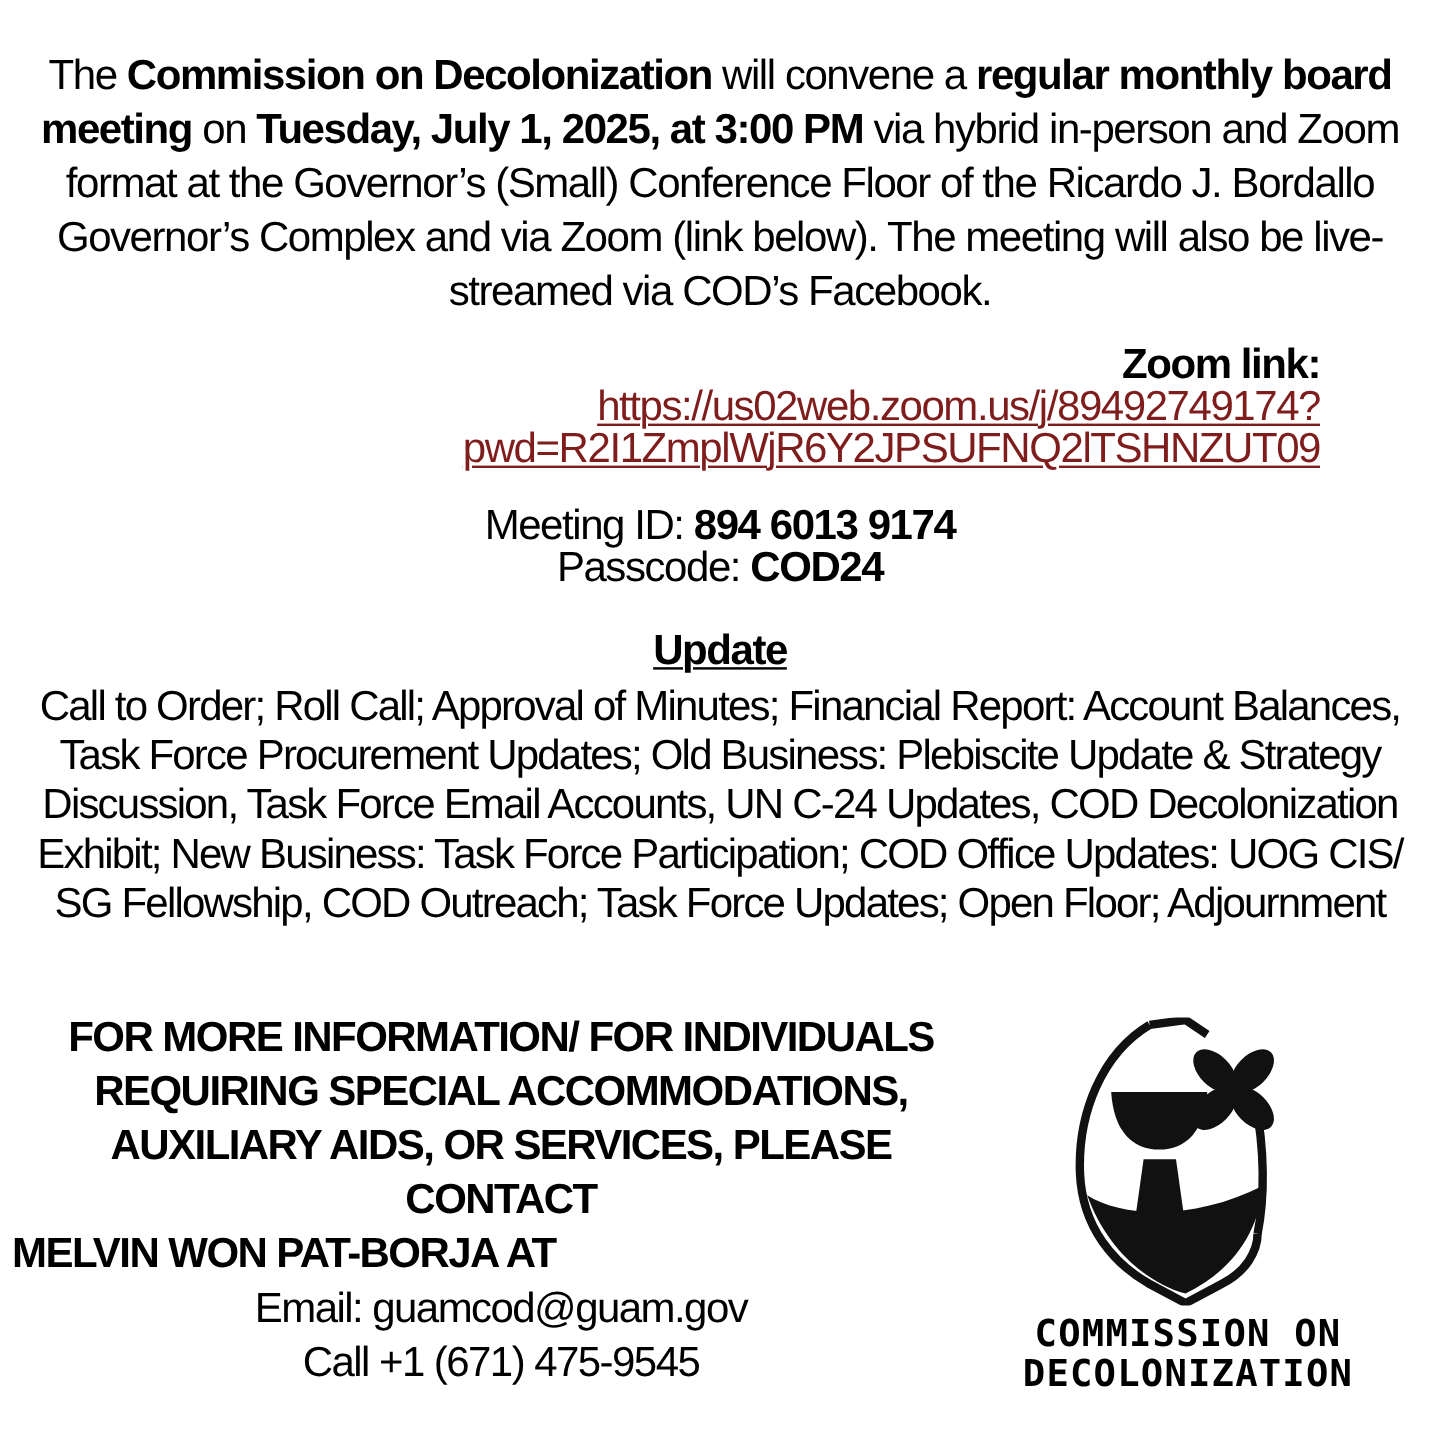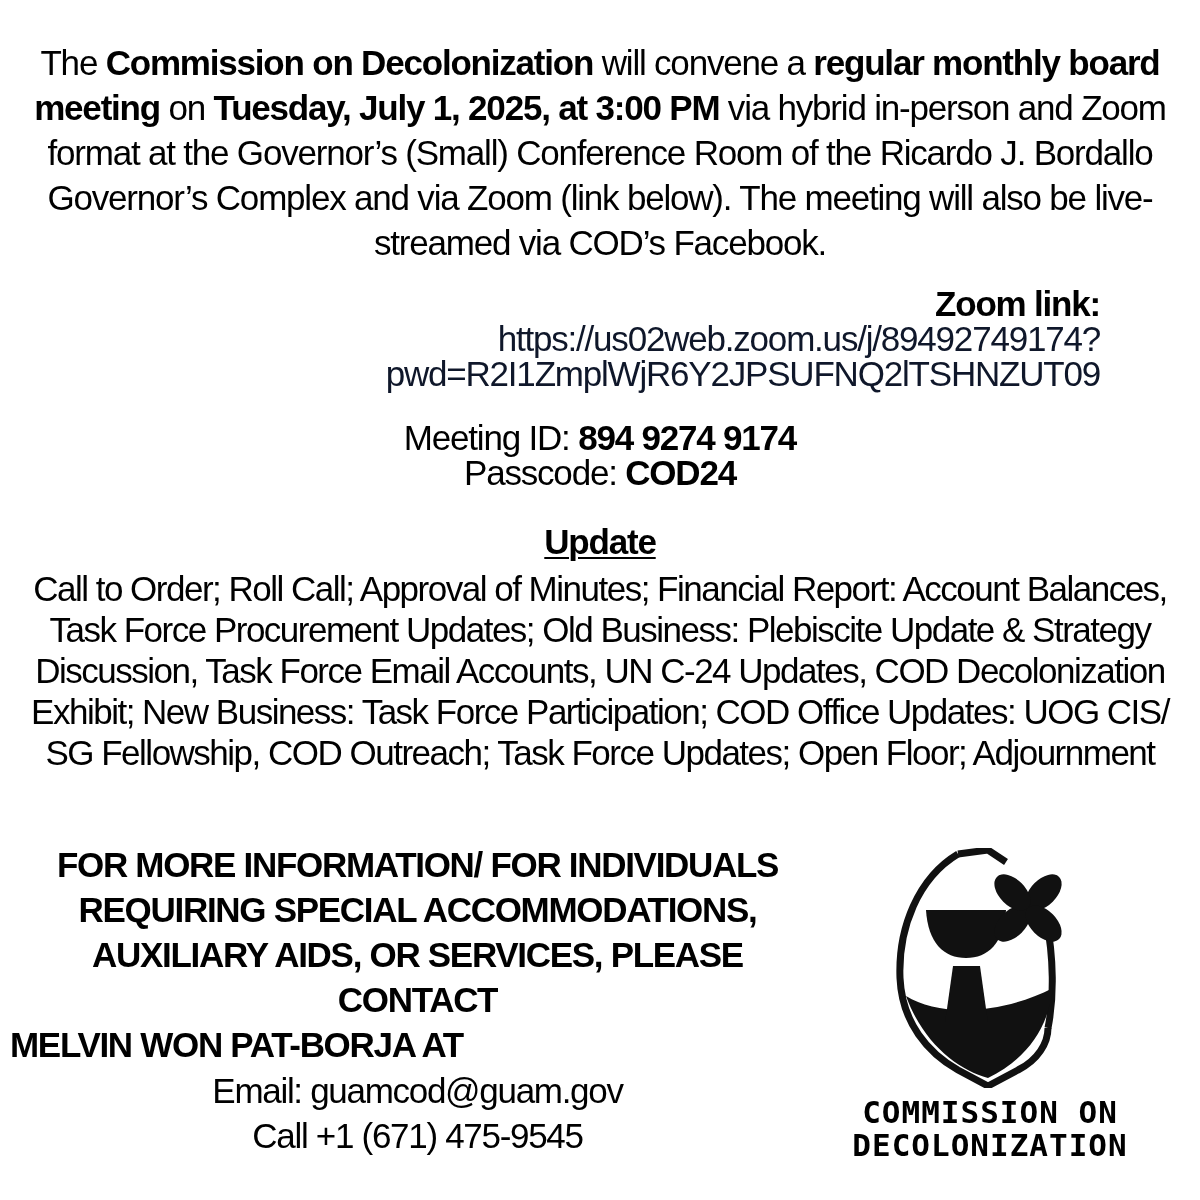--- a/index.html
+++ b/index.html
@@ -27,21 +27,22 @@
     position: absolute;
     left: 100px; top: 286px;
     width: 1000px;
     text-align: right;
     font-size: 35px;
     line-height: 35px;
     letter-spacing: -1.2px;
   }
   .zoom-label { font-weight: bold; display: block; }
   .zoom-link {
-    color: #0f172a;
+    color: #7f1d1d;
+    text-decoration: underline;
     text-decoration-thickness: 2px;
     text-underline-offset: 3px;
     display: block;
   }
   .meeting-block {
     position: absolute;
     left: 100px; top: 420px;
     width: 1000px;
     text-align: center;
     font-size: 35px;
@@ -117,34 +118,34 @@
     font-weight: bold;
     font-size: 31px;
     line-height: 33px;
     letter-spacing: 1px;
   }
 </style>
 </head>
 <body>
 
 <div class="intro">
-  <span>The </span><b>Commission on Decolonization</b><span> will convene a </span><b>regular monthly board meeting</b><span> on </span><b>Tuesday, July 1, 2025, at 3:00 PM</b><span> via hybrid in-person and Zoom format at the Governor’s (Small) Conference Room of the Ricardo J. Bordallo Governor’s Complex and via Zoom (link below). The meeting will also be live-streamed via COD’s Facebook.</span>
+  <span>The </span><b>Commission on Decolonization</b><span> will convene a </span><b>regular monthly board meeting</b><span> on </span><b>Tuesday, July 1, 2025, at 3:00 PM</b><span> via hybrid in-person and Zoom format at the Governor’s (Small) Conference Floor of the Ricardo J. Bordallo Governor’s Complex and via Zoom (link below). The meeting will also be live-streamed via COD’s Facebook.</span>
 </div>
 
 <div class="zoom-block">
   <span class="zoom-label">Zoom link:</span>
   <a class="zoom-link">
     <span>https://us02web.zoom.us/j/89492749174?</span><br>
     <span>pwd=R2I1ZmplWjR6Y2JPSUFNQ2lTSHNZUT09</span>
   </a>
 </div>
 
 <div class="meeting-block">
   <div>
-    <span>Meeting ID: </span><b>894 9274 9174</b>
+    <span>Meeting ID: </span><b>894 6013 9174</b>
   </div>
   <div>
     <span>Passcode: </span><b>COD24</b>
   </div>
 </div>
 
 <div class="agenda-title">
   <span>Update</span>
 </div>
 <div class="agenda-body">Call to Order; Roll Call; Approval of Minutes; Financial Report: Account Balances, Task Force Procurement Updates; Old Business: Plebiscite Update &amp; Strategy Discussion, Task Force Email Accounts, UN C-24 Updates, COD Decolonization Exhibit; New Business: Task Force Participation; COD Office Updates: UOG CIS/ SG Fellowship, COD Outreach; Task Force Updates; Open Floor; Adjournment</div>

